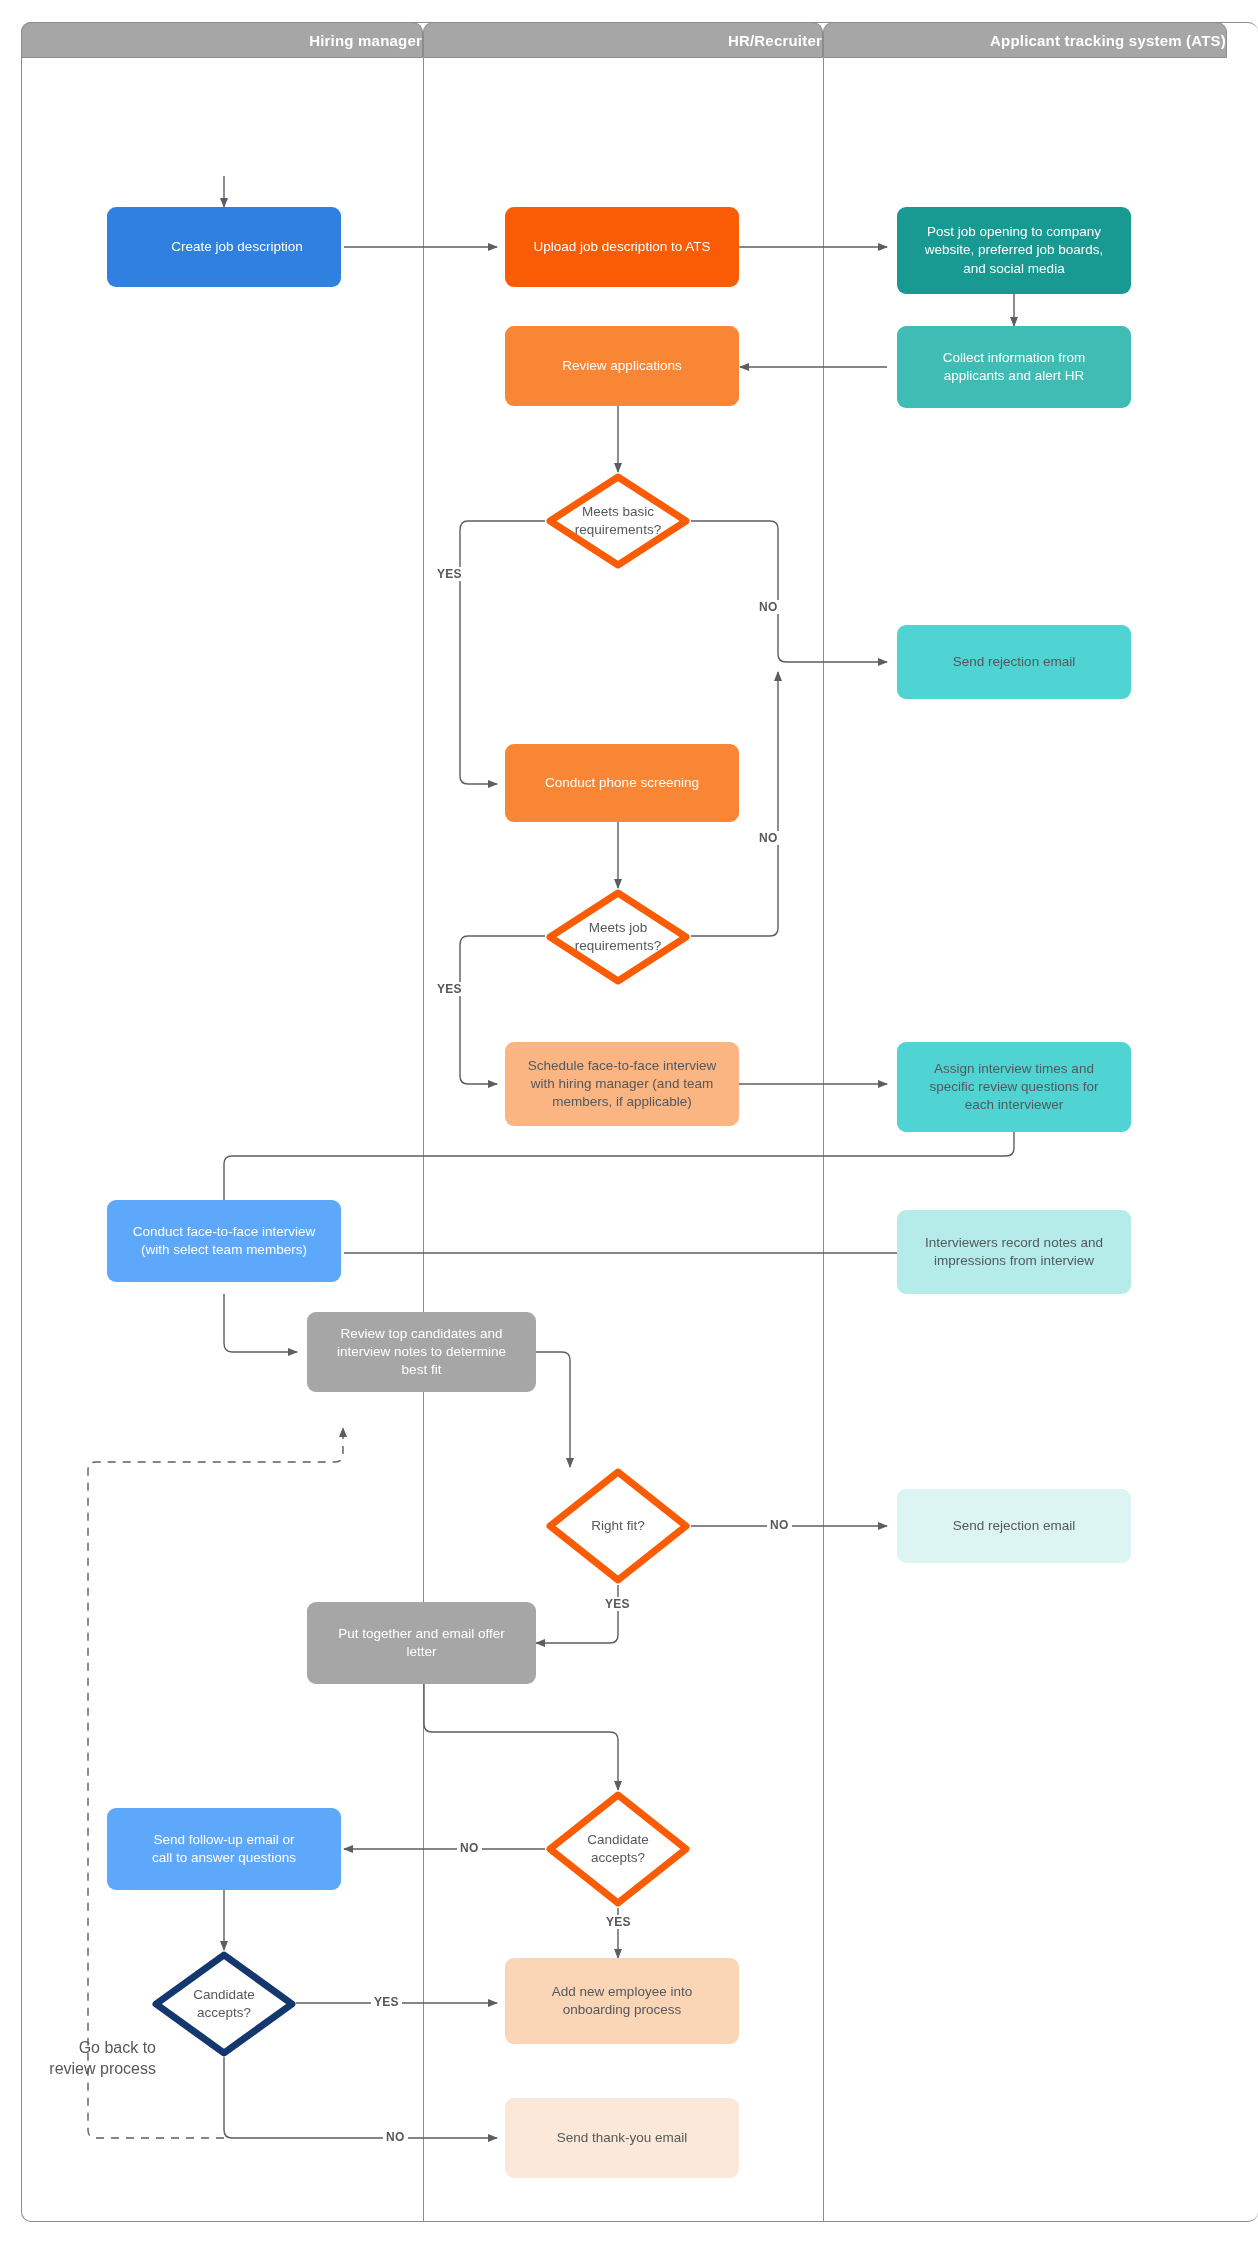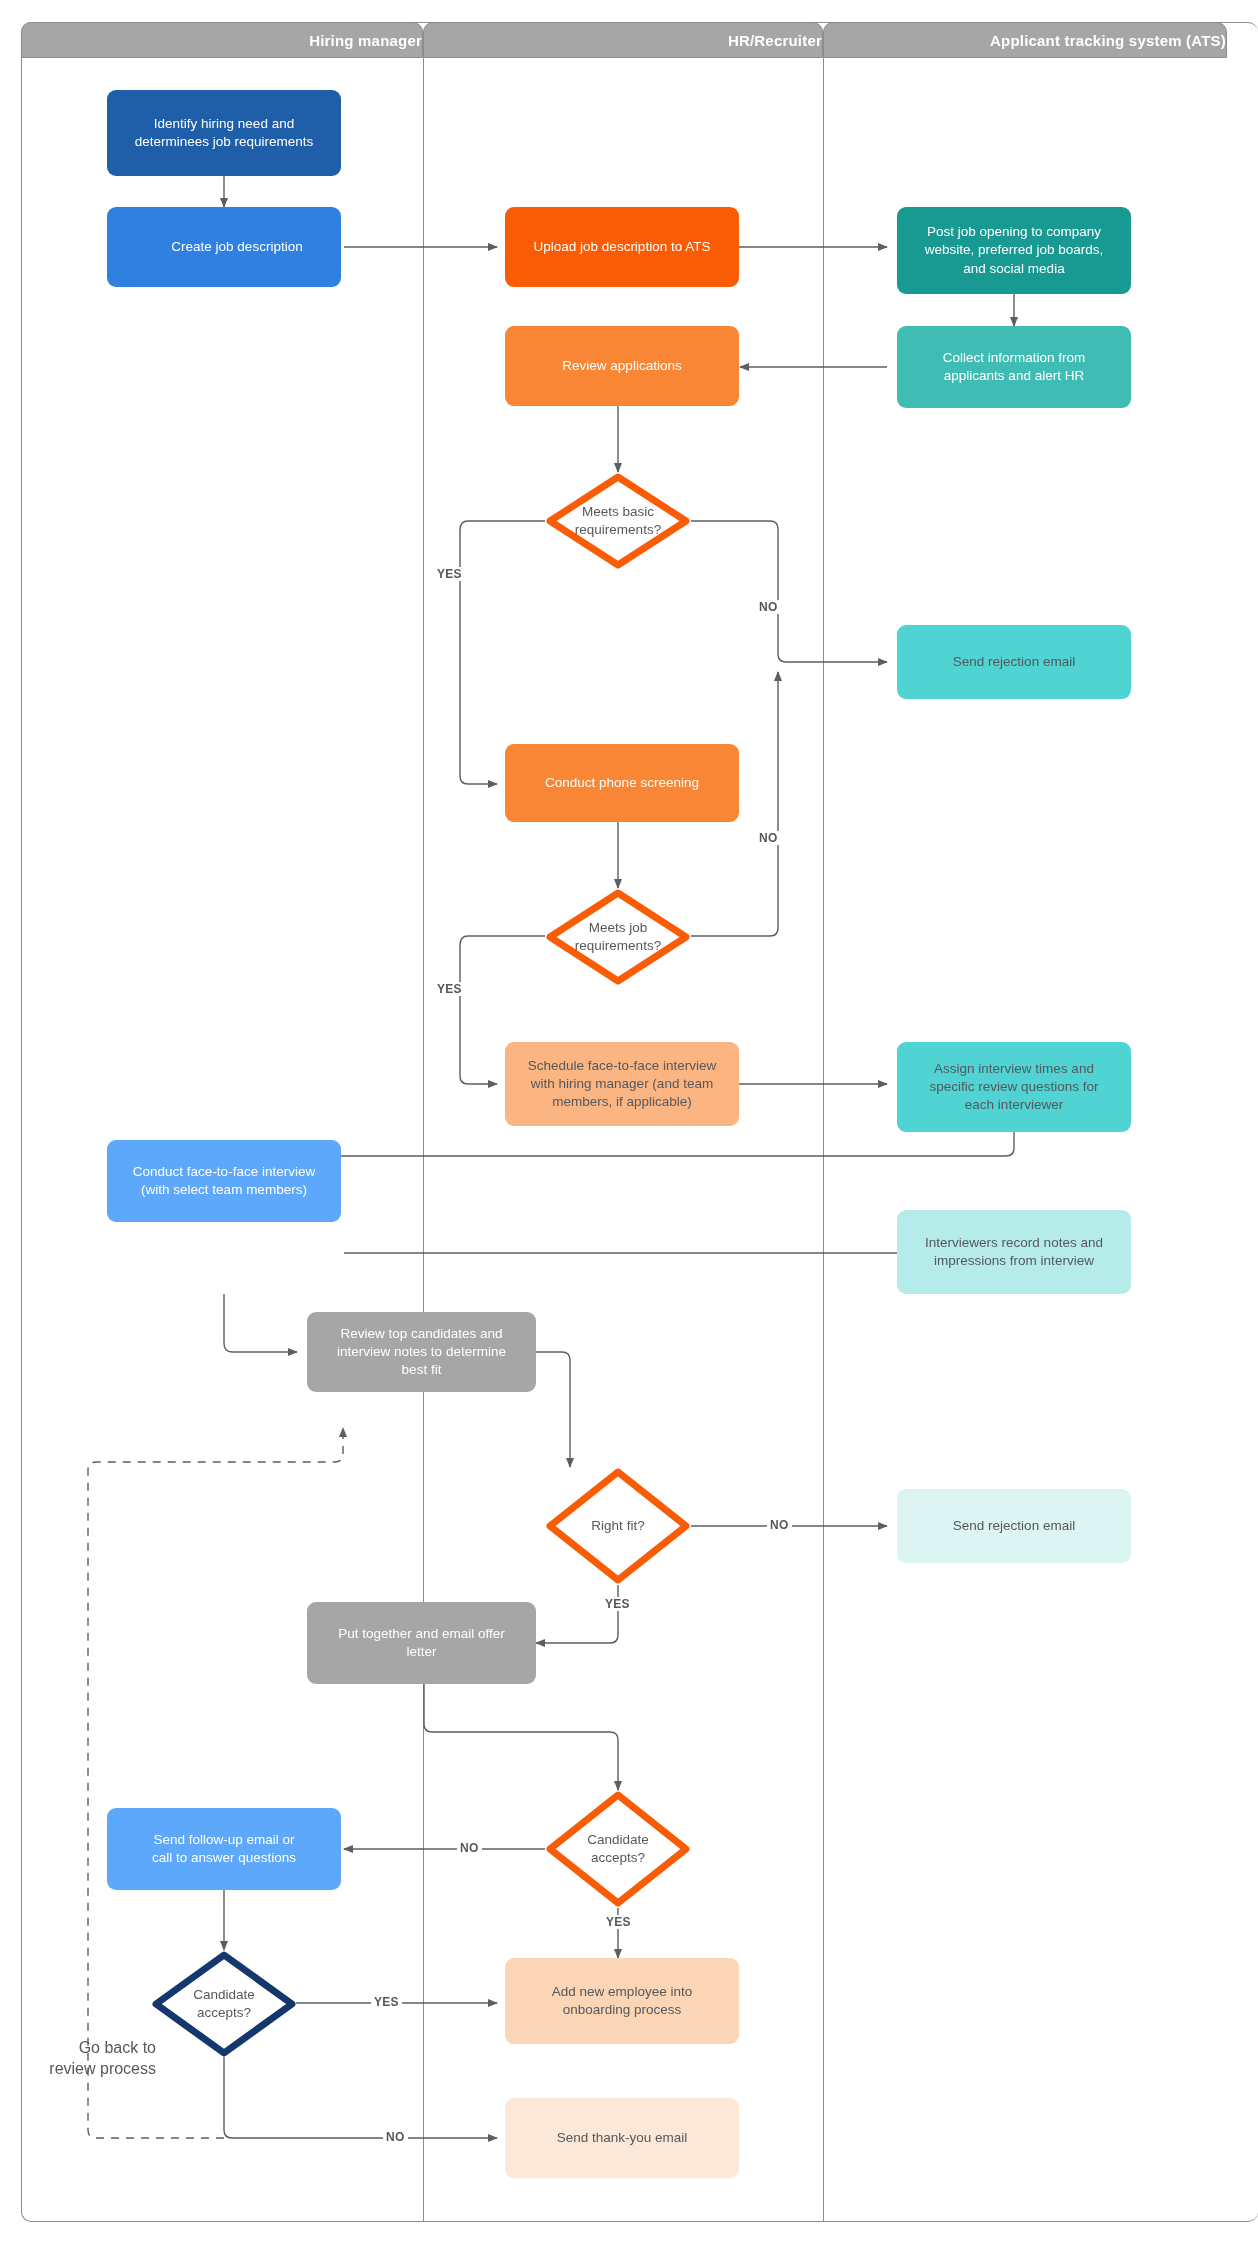--- a/index.html
+++ b/index.html
@@ -203,24 +203,20 @@
   <div class="edge-label" style="left:767px; top:1518px;">NO</div>
   <div class="edge-label" style="left:602px; top:1597px;">YES</div>
   <div class="edge-label" style="left:457px; top:1841px;">NO</div>
   <div class="edge-label" style="left:603px; top:1915px;">YES</div>
   <div class="edge-label" style="left:371px; top:1995px;">YES</div>
   <div class="edge-label" style="left:383px; top:2130px;">NO</div>
 
   <div class="note-label" style="left:36px; top:2038px; width:120px;">Go back to
 review process</div>
 
-  <div class="node n-darkblue" style="left:107px; top:90px; width:234px; height:86px;">
-    <span>Identify hiring need and
-determinees job requirements</span>
-  </div>
 
   <div class="node n-blue" style="left:107px; top:207px; width:234px; height:80px;padding-left:36px;">
     <span>Create job description</span>
   </div>
 
   <div class="node n-orangered" style="left:505px; top:207px; width:234px; height:80px;">
     <span>Upload job description to ATS</span>
   </div>
 
   <div class="node n-teal" style="left:897px; top:207px; width:234px; height:87px;">
@@ -267,21 +263,21 @@
 with hiring manager (and team
 members, if applicable)</span>
   </div>
 
   <div class="node n-cyan" style="left:897px; top:1042px; width:234px; height:90px;">
     <span>Assign interview times and
 specific review questions for
 each interviewer</span>
   </div>
 
-  <div class="node n-lightblue" style="left:107px; top:1140px; width:234px; height:82px;">
+  <div class="node n-lightblue" style="left:107px; top:1200px; width:234px; height:82px;">
     <span>Conduct face-to-face interview
 (with select team members)</span>
   </div>
 
   <div class="node n-cyanl" style="left:897px; top:1210px; width:234px; height:84px;">
     <span>Interviewers record notes and
 impressions from interview</span>
   </div>
 
   <div class="node n-gray" style="left:307px; top:1312px; width:229px; height:80px;">

